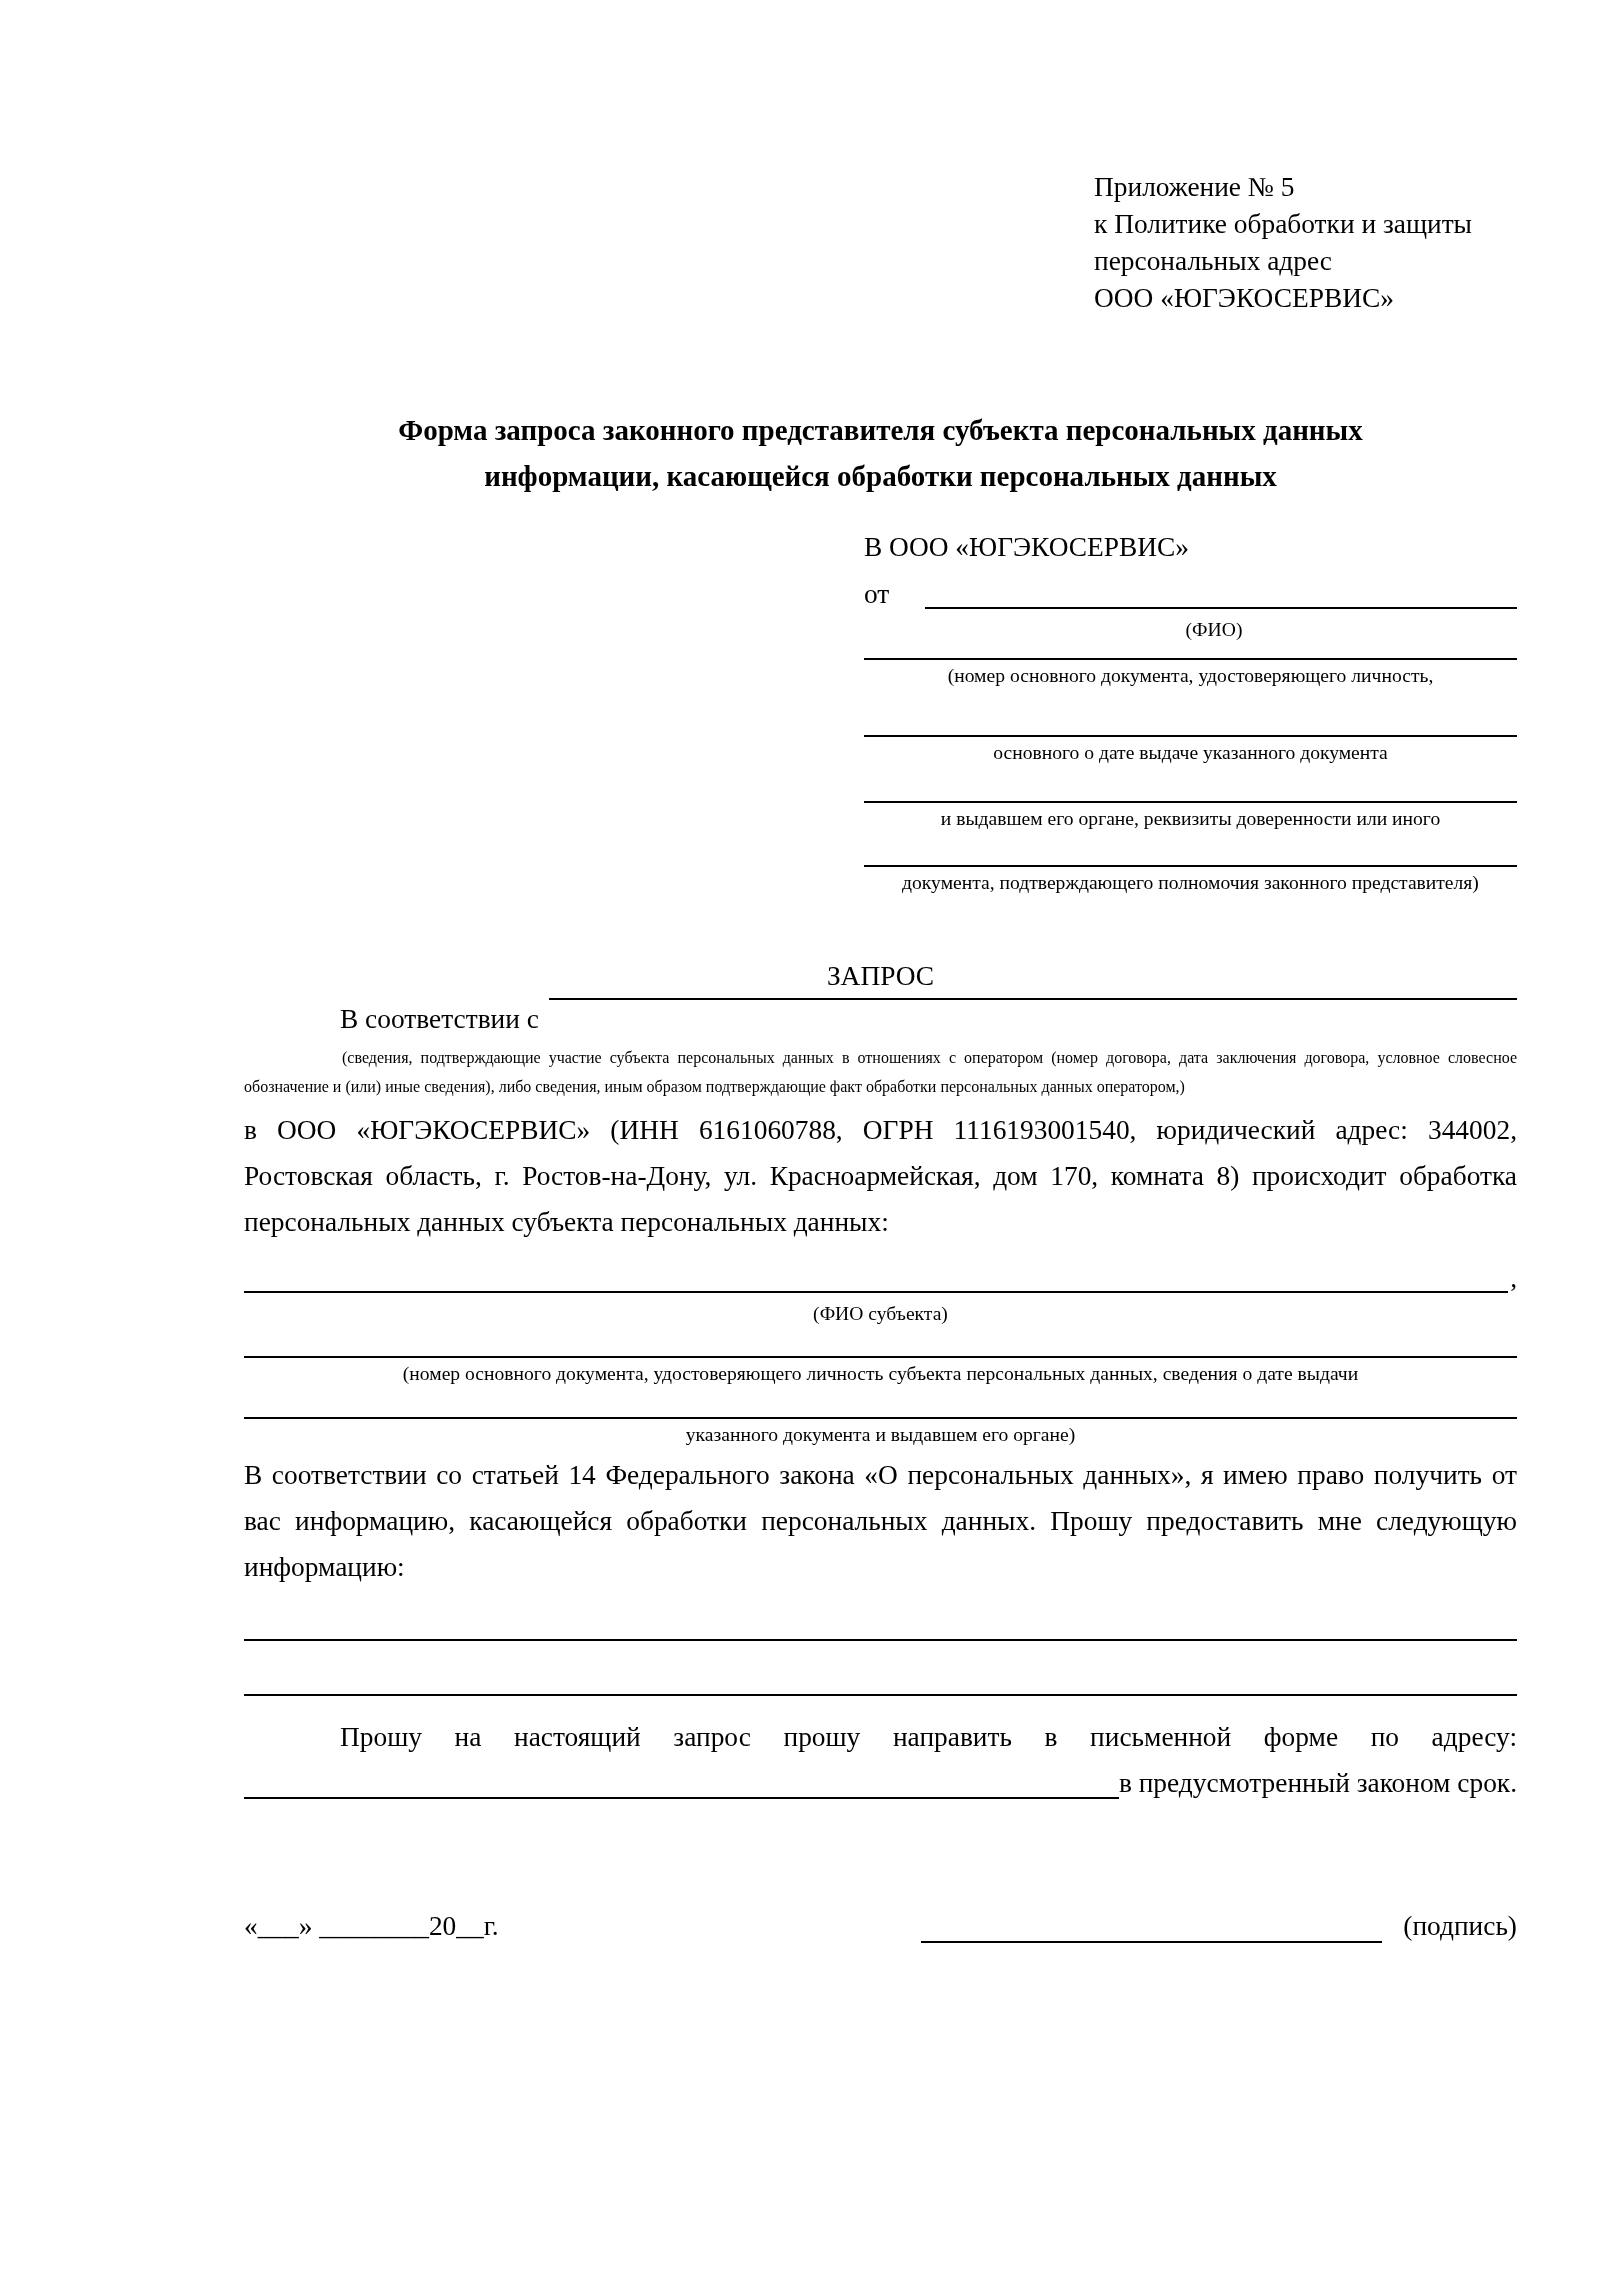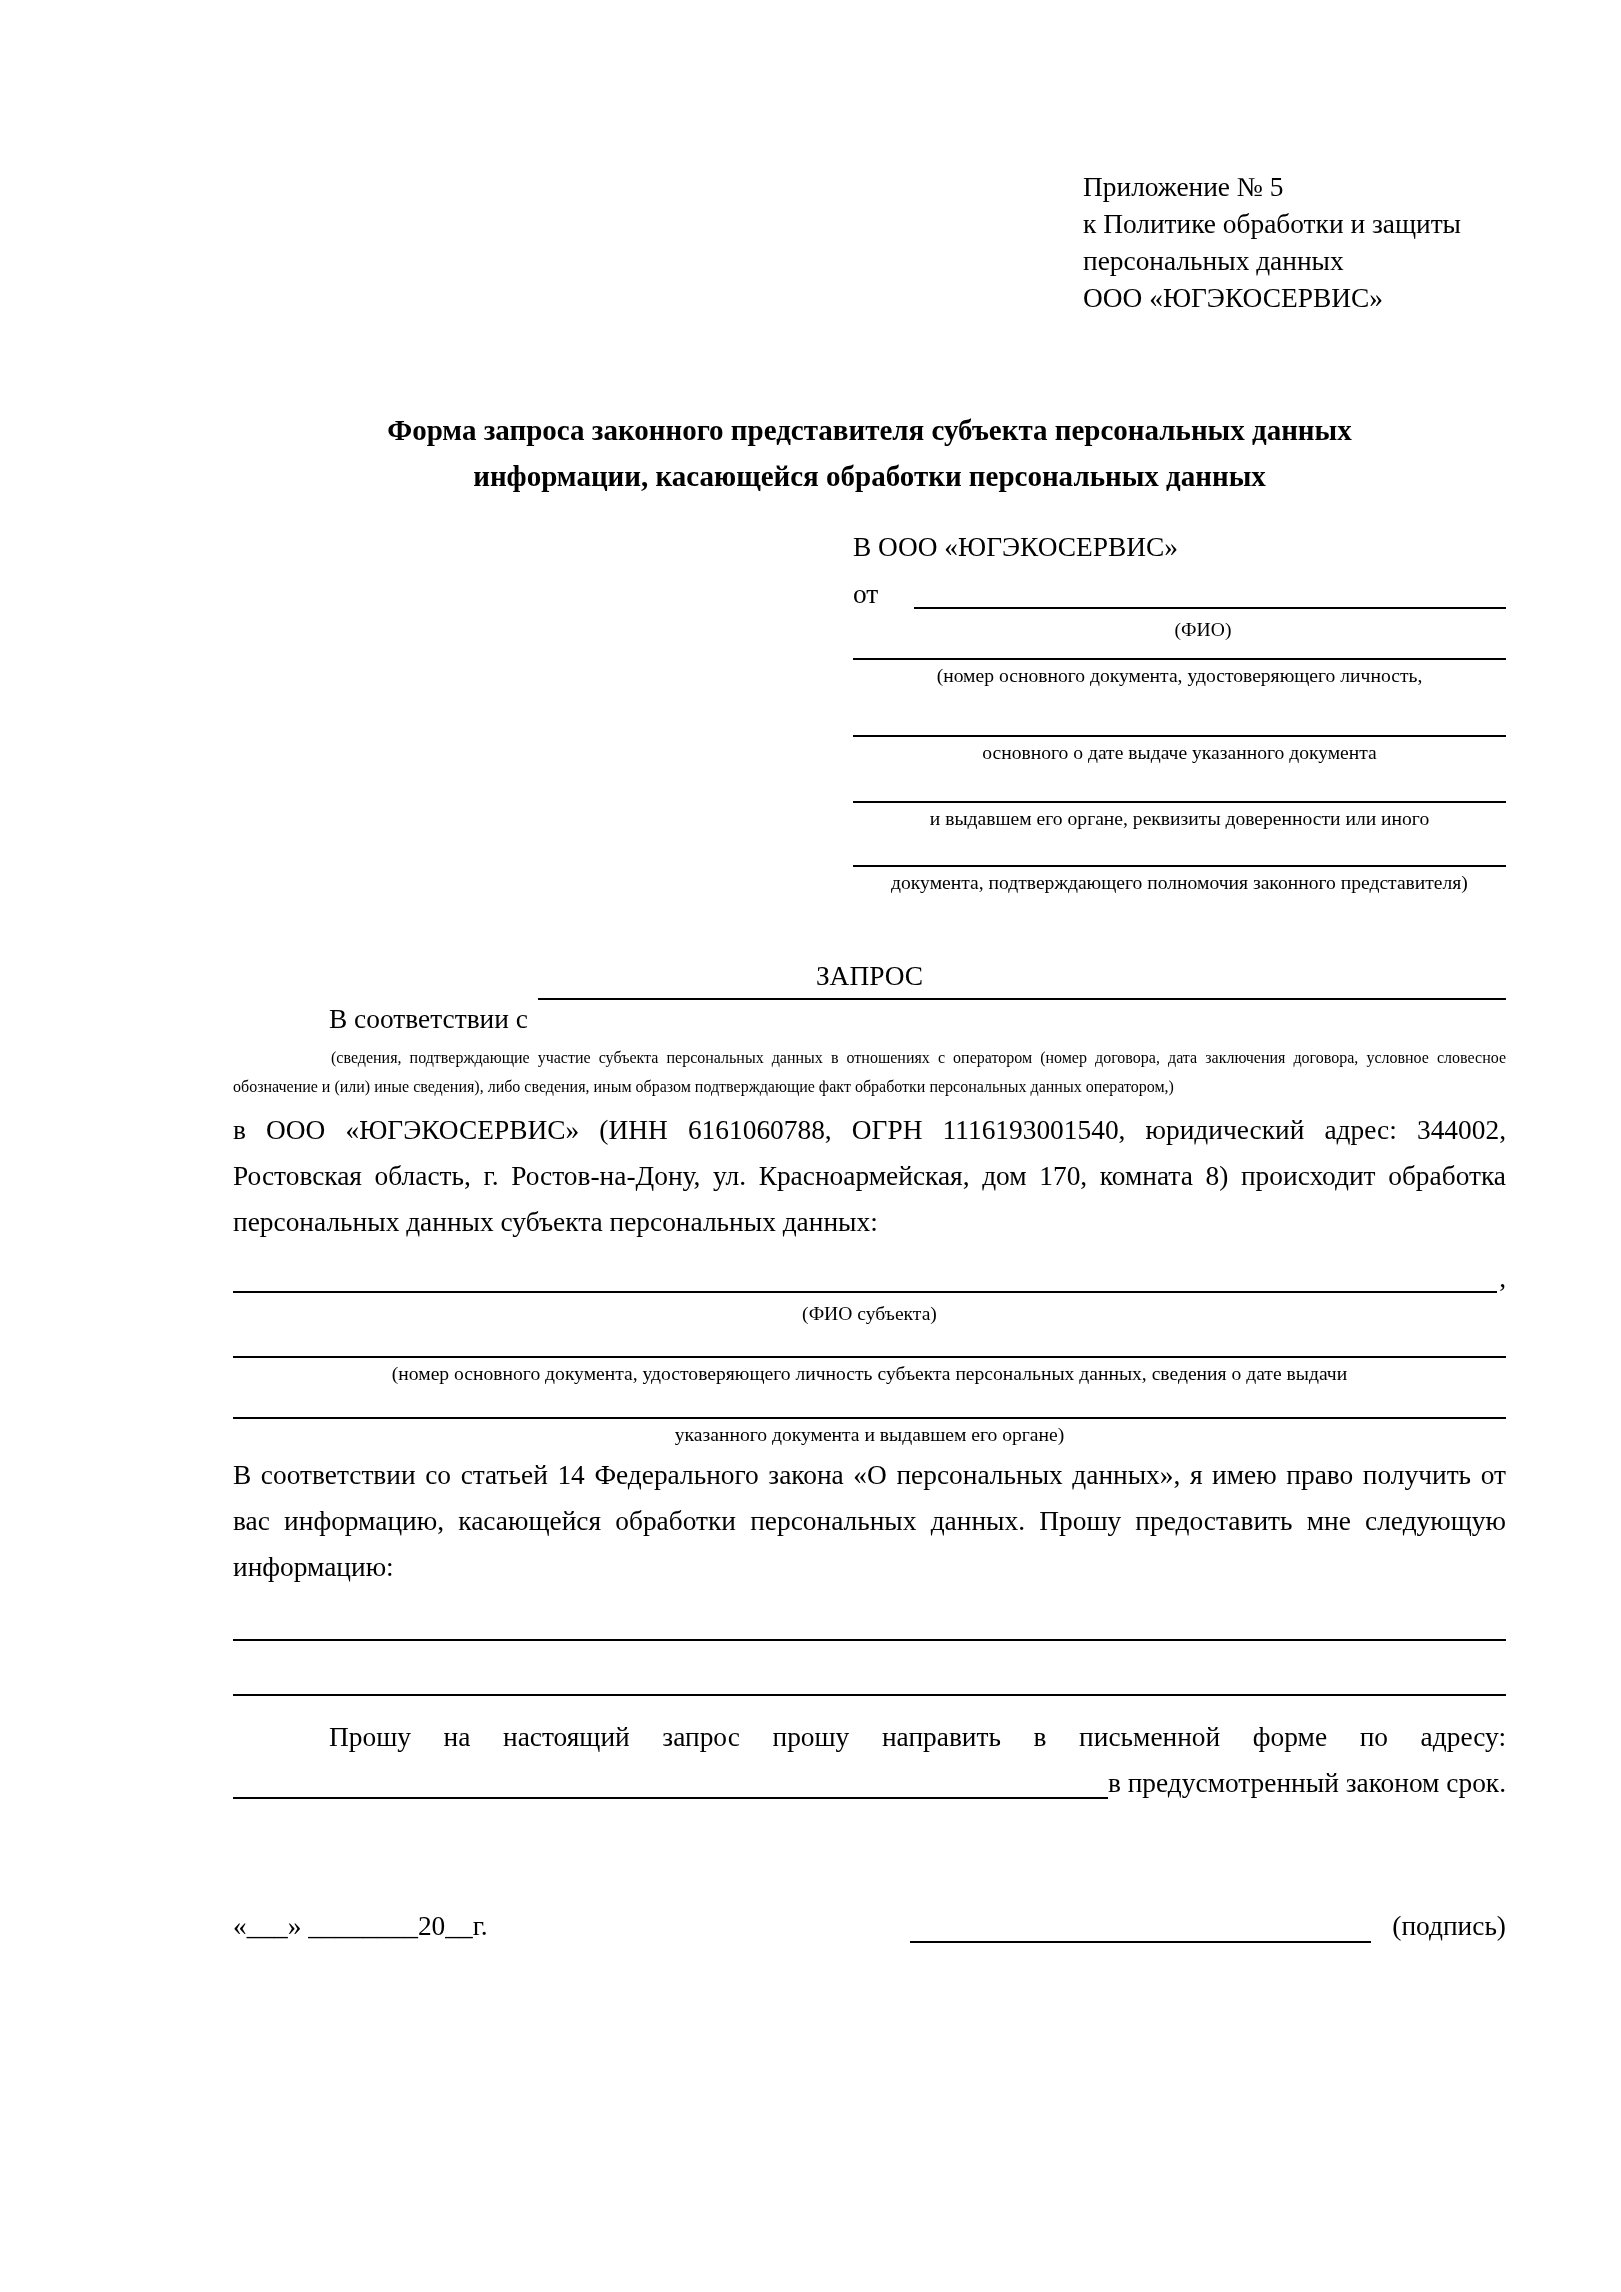--- a/index.html
+++ b/index.html
@@ -10,21 +10,21 @@
     height: 2293px;
     margin: 0 auto;
     background: #ffffff;
     color: #000000;
     font-family: "Liberation Serif", serif;
     font-size: 27.4px;
     overflow: hidden;
   }
   .content {
     position: absolute;
-    left: 233px;
+    left: 244px;
     top: 0;
     width: 1273px;
   }
 
   
   .appendix-header {
     margin-top: 169px;
     margin-left: 850px;
     line-height: 37px;
   }
@@ -111,21 +111,21 @@
 </style>
 </head>
 <body>
 
 <div class="page">
   <div class="content">
 
     <div class="appendix-header">
       <div>Приложение № 5</div>
       <div>к Политике обработки и защиты</div>
-      <div>персональных данных</div>
+      <div>персональных адрес</div>
       <div>ООО «ЮГЭКОСЕРВИС»</div>
     </div>
 
     <div class="form-title">
       <div>Форма запроса законного представителя субъекта персональных данных</div>
       <div>информации, касающейся обработки персональных данных</div>
     </div>
 
     <div class="addressee">
       <div class="addressee-to">В ООО «ЮГЭКОСЕРВИС»</div>

